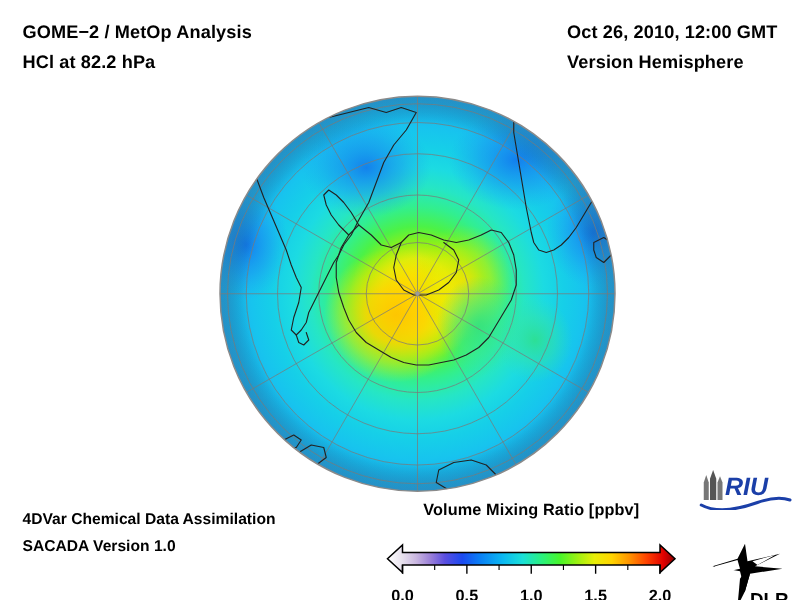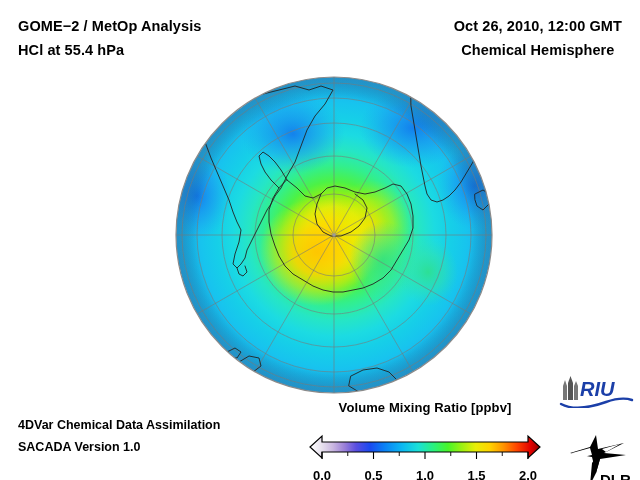--- a/index.html
+++ b/index.html
@@ -5,54 +5,54 @@
   html,body{margin:0;padding:0;}
   body{
     width:640px;height:480px;background:#ffffff;
     font-family:"Liberation Sans",sans-serif;
     color:#000;overflow:hidden;position:relative;
   }
   .stage{position:absolute;left:0;top:0;width:640px;height:480px;}
 
   
   .hdr-left{position:absolute;left:18px;top:14px;}
-  .hdr-right{position:absolute;right:18px;top:14px;text-align:center;}
+  .hdr-right{position:absolute;right:18px;top:14px;text-align:left;}
   .hdr-line{font-size:14.5px;font-weight:bold;letter-spacing:.1px;line-height:24px;white-space:nowrap;}
 
   
   .globe-wrap{position:absolute;left:175px;top:76px;width:318px;height:318px;}
 
   
-  .credits{position:absolute;left:18px;top:414px;}
+  .credits{position:absolute;left:18px;top:404px;}
   .credit-line{font-size:12.5px;font-weight:bold;line-height:22px;white-space:nowrap;}
 
   
   .cb-block{position:absolute;left:300px;top:400px;width:250px;}
   .cb-title{font-size:13px;font-weight:bold;text-align:center;white-space:nowrap;letter-spacing:.1px;}
   .cb-svg-wrap{margin-top:4px;}
   .cb-ticklabels{position:relative;height:18px;margin-top:1px;}
   .cb-ticklabel{position:absolute;top:0;font-size:13px;font-weight:bold;transform:translateX(-50%);white-space:nowrap;}
 
   
   .logo-riu{position:absolute;left:558px;top:374px;width:76px;height:34px;text-decoration:underline;}
   .logo-dlr{position:absolute;left:566px;top:433px;width:68px;height:56px;}
 </style>
 </head>
 <body>
 
 <div class="stage">
 
   <div class="hdr-left">
     <div class="hdr-line">GOME−2 / MetOp Analysis</div>
-    <div class="hdr-line">HCl at 55.4 hPa</div>
+    <div class="hdr-line">HCl at 82.2 hPa</div>
   </div>
 
   <div class="hdr-right">
     <div class="hdr-line">Oct 26, 2010, 12:00 GMT</div>
-    <div class="hdr-line">Chemical Hemisphere</div>
+    <div class="hdr-line">Version Hemisphere</div>
   </div>
 
   <div class="globe-wrap">
     <svg viewBox="0 0 318 318" width="318" height="318">
       <defs>
         <clipPath id="discClip">
           <circle cx="159" cy="159" r="158"></circle>
         </clipPath>
 
         <radialGradient id="fieldBase" cx="50%" cy="50%" r="50%">

